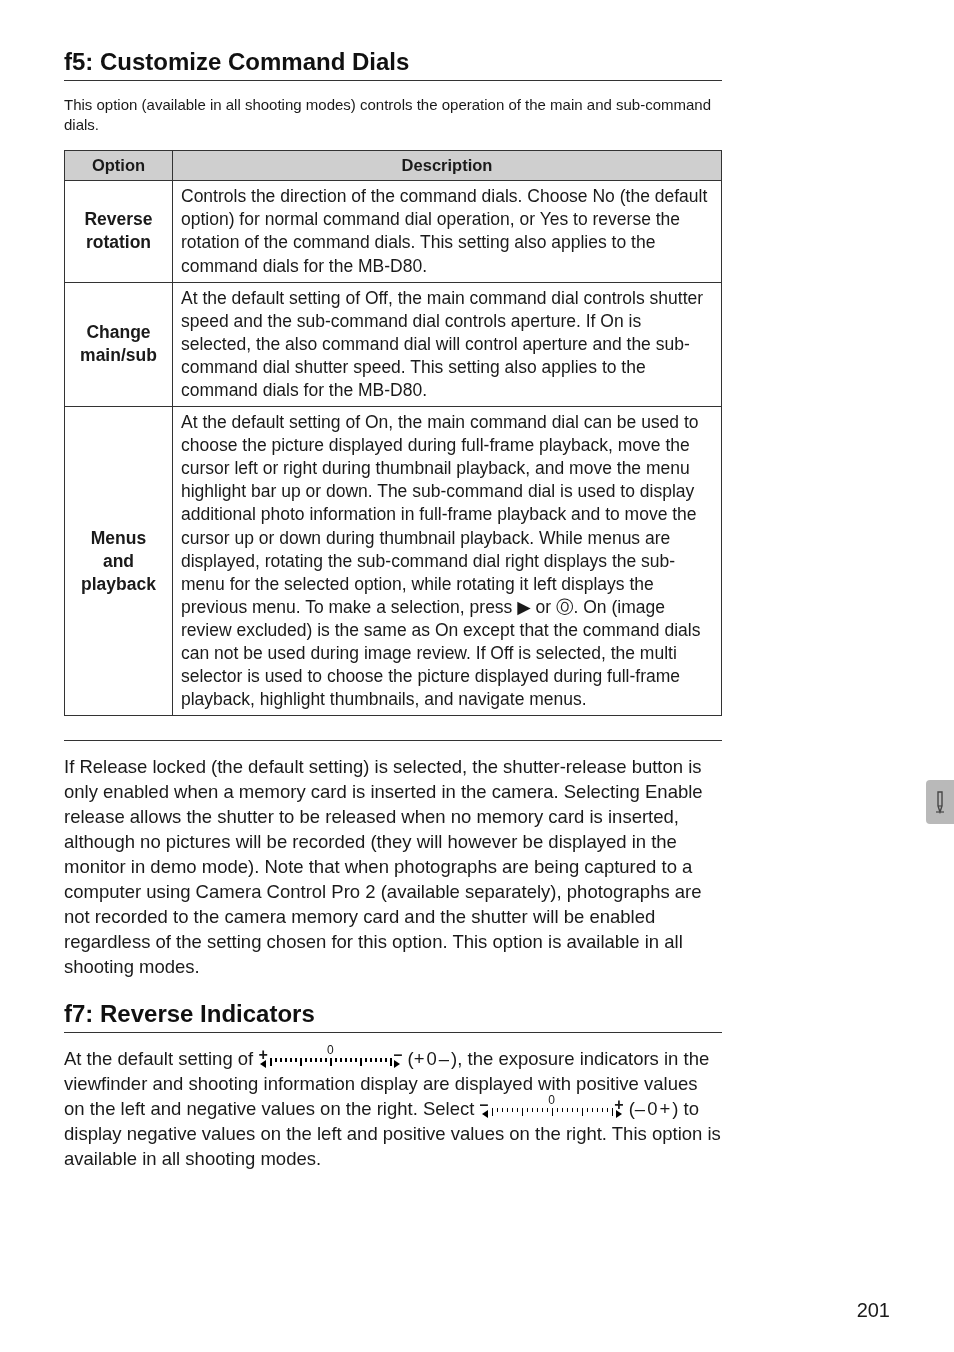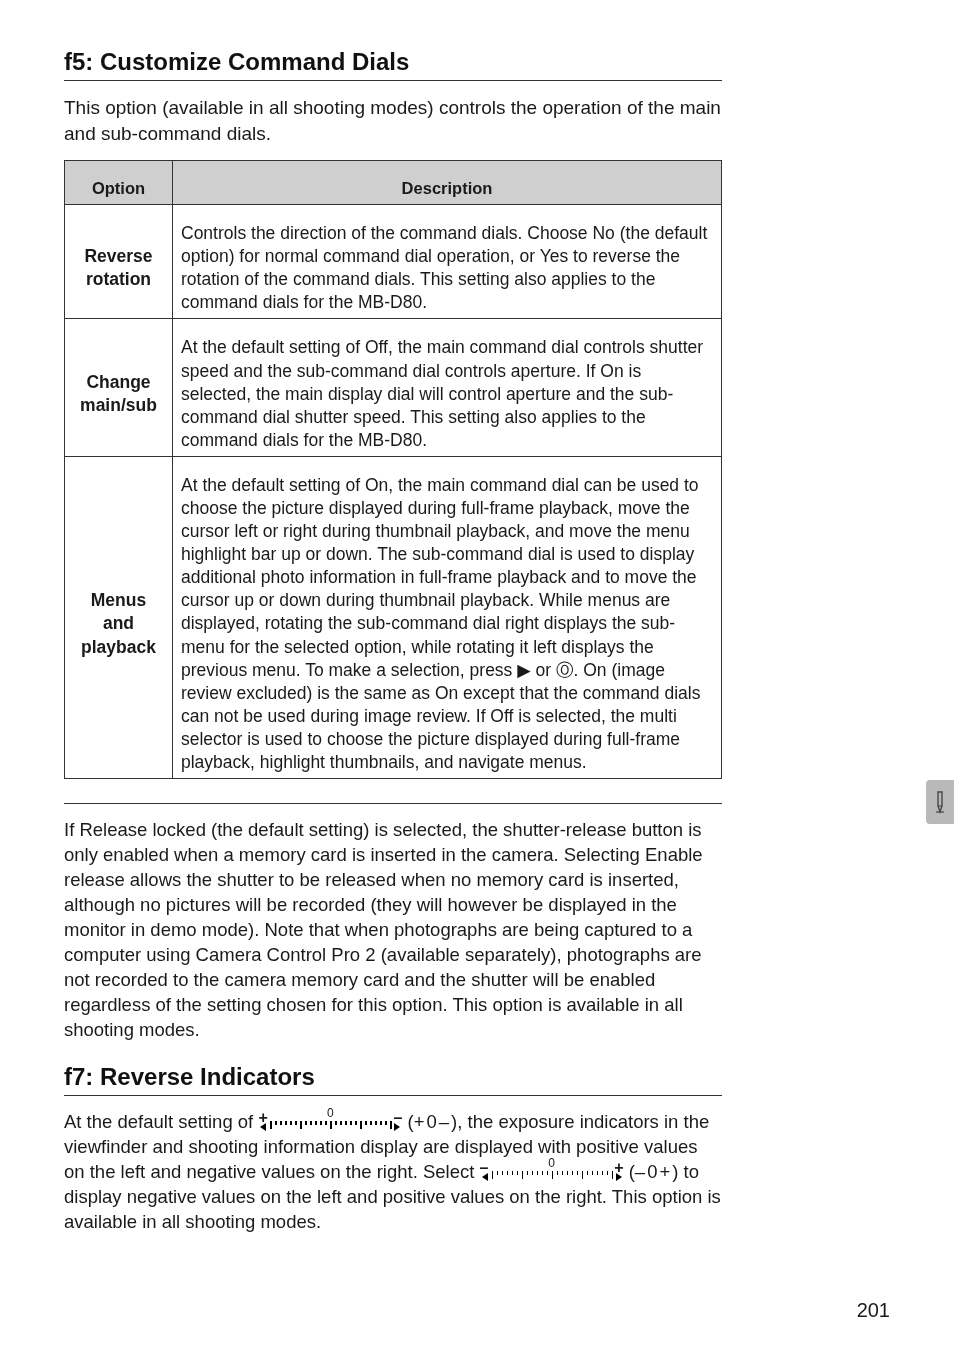--- a/index.html
+++ b/index.html
@@ -22,34 +22,34 @@
     font-weight: 700;
     margin: 0 0 4px 0;
     color: #111;
   }
   .title-rule {
     border: none;
     border-top: 1.5px solid #333;
     margin: 0 0 14px 0;
   }
   .section-intro {
-    font-size: 19px;
+    font-size: 15px;
     line-height: 1.35;
     margin: 0 0 14px 0;
   }
   table.options {
     width: 100%;
     border-collapse: collapse;
     font-size: 17.5px;
     line-height: 1.32;
     margin-bottom: 24px;
   }
   table.options th, table.options td {
     border: 1px solid #333;
-    padding: 17px 8px 4px 8px;
+    padding: 4px 8px 4px 8px;
     vertical-align: middle;
   }
   table.options th {
     background: #cfcfcf;
     font-weight: 700;
     text-align: center;
     font-size: 16.5px;
     font-family: "Segoe UI", Arial, sans-serif;
   }
   table.options td.optcell {
@@ -160,21 +160,21 @@
           <td class="desccell">
             <span>Controls the direction of the command dials.  Choose </span><b>No</b><span> (the default option) for normal command dial operation, or </span><b>Yes</b><span> to reverse the rotation of the command dials.  This setting also applies to the command dials for the MB-D80.</span>
           </td>
         </tr>
         <tr>
           <td class="optcell">
             <span>Change</span><br>
             <span>main/sub</span>
           </td>
           <td class="desccell">
-            <span>At the default setting of </span><b>Off</b><span>, the main command dial controls shutter speed and the sub-command dial controls aperture.  If </span><b>On</b><span> is selected, the main display dial will control aperture and the sub-command dial shutter speed.  This setting also applies to the command dials for the MB-D80.</span>
+            <span>At the default setting of </span><b>Off</b><span>, the main command dial controls shutter speed and the sub-command dial controls aperture.  If </span><b>On</b><span> is selected, the also command dial will control aperture and the sub-command dial shutter speed.  This setting also applies to the command dials for the MB-D80.</span>
           </td>
         </tr>
         <tr>
           <td class="optcell">
             <span>Menus</span><br>
             <span>and</span><br>
             <span>playback</span>
           </td>
           <td class="desccell">
             <span>At the default setting of </span><b>On</b><span>, the main command dial can be used to choose the picture displayed during full-frame playback, move the cursor left or right during thumbnail playback, and move the menu highlight bar up or down.  The sub-command dial is used to display additional photo information in full-frame playback and to move the cursor up or down during thumbnail playback.  While menus are displayed, rotating the sub-command dial right displays the sub-menu for the selected option, while rotating it left displays the previous menu.  To make a selection, press ▶ or Ⓞ.  </span><b>On (image review excluded)</b><span> is the same as </span><b>On</b><span> except that the command dials can not be used during image review.  If </span><b>Off</b><span> is selected, the multi selector is used to choose the picture displayed during full-frame playback, highlight thumbnails, and navigate menus.</span>

